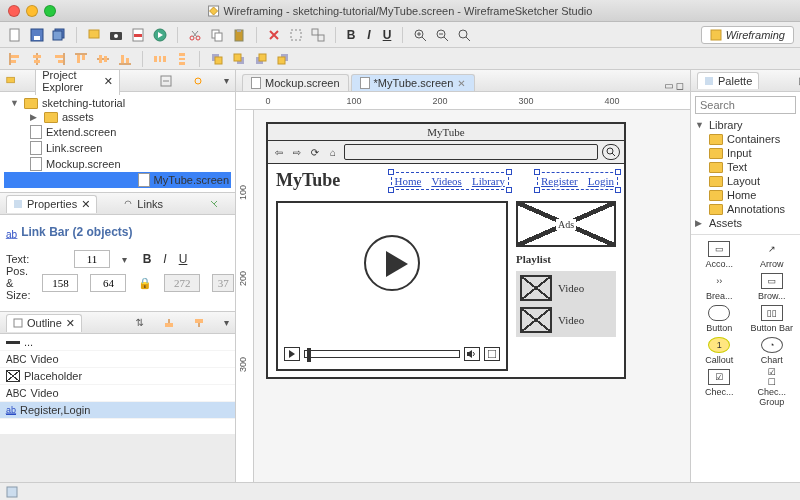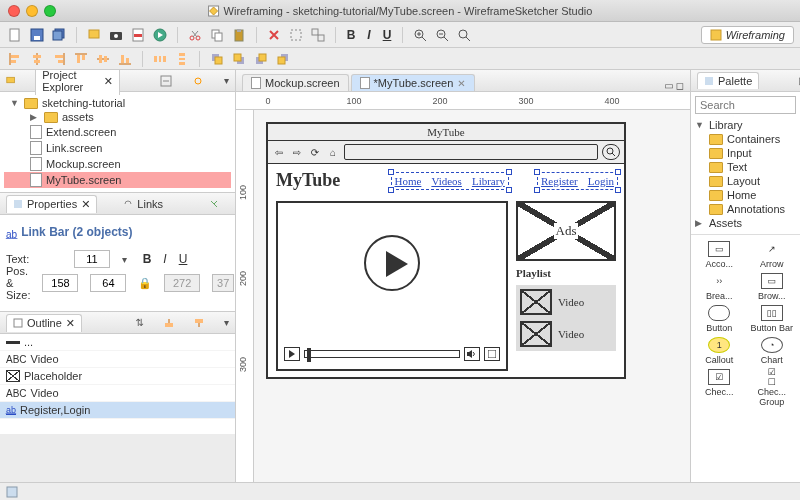--- a/index.html
+++ b/index.html
@@ -19,29 +19,29 @@
 .body { flex: 1; display: flex; overflow: hidden; }
 .left { width: 236px; display: flex; flex-direction: column; border-right: 1px solid #ccc; }
 .panel { border-top: 1px solid #ccc; background: #ececec; }
 .panel-head { display: flex; align-items: center; height: 22px; padding: 0 6px; gap: 20px; background: linear-gradient(#f7f7f7,#e5e5e5); border-bottom: 1px solid #ccc; }
 .panel-head .tab { background: #fff; border: 1px solid #ccc; border-bottom: none; padding: 2px 6px; border-radius: 3px 3px 0 0; display: flex; align-items: center; gap: 4px; }
 .panel-head .tab.inactive { background: transparent; border: none; }
 .panel-head .spacer { flex: 1; }
 .panel-body { background: #fff; padding: 4px; overflow: auto; }
 .tree-item { display: flex; align-items: center; gap: 4px; padding: 1px 2px; }
 .tree-item.l1 { padding-left: 6px; } .tree-item.l2 { padding-left: 26px; }
-.tree-item.sel { background: #fca5a5; }
+.tree-item.sel { background: #3b82f6; justify-content: flex-end; }
 .disc { font-size: 9px; color: #666; width: 10px; display: inline-block; }
 .folder { width: 14px; height: 11px; background: #f6c74a; border: 1px solid #c89a2e; border-radius: 1px; display: inline-block; }
 .fileicon { width: 12px; height: 14px; background: #fff; border: 1px solid #999; display: inline-block; position: relative; }
 .props-body { background: #fff; padding: 6px; }
 .props-title { color: #4a6ea9; font-weight: bold; margin: 4px 0 8px; font-size: 12px; }
 .props-row { display: flex; align-items: center; gap: 12px; height: 24px; font-size: 11px; }
 .props-row label { width: 56px; }
-.num { width: 36px; height: 18px; border: 1px solid #bbb; background: #fff; text-align: center; padding: 0; font-size: 11px; }
+.num { width: 36px; height: 18px; border: 1px solid #bbb; background: #fff; text-align: center; padding: 0; font-size: 11px; font-family: Liberation Serif, serif; }
 .num.ro { background: #eee; color: #999; }
 .biu { display: flex; gap: 2px; }
 .biu span { width: 16px; height: 16px; border: 1px solid transparent; text-align: center; font-size: 12px; }
 .outline-body { background: #fff; padding: 0; }
 .ol-item { display: flex; align-items: center; gap: 4px; padding: 2px 6px; border-bottom: 1px solid #f4f4f4; }
 .ol-item.sel { background: #c9def5; }
 .olicon { width: 14px; height: 12px; border: 1px solid #333; display: inline-block; }
 .olabel { font-size: 10px; font-variant: small-caps; }
 .center { flex: 1; display: flex; flex-direction: column; background: #ddd; }
 .ed-tabs { height: 22px; display: flex; align-items: flex-end; padding: 0 6px; gap: 2px; background: linear-gradient(#f7f7f7,#e5e5e5); border-bottom: 1px solid #ccc; }
@@ -74,21 +74,21 @@
 .handle { position: absolute; width: 6px; height: 6px; background: #fff; border: 1px solid #2a4cc4; }
 .content { display: flex; gap: 8px; margin-top: 10px; }
 .player { flex: 1; border: 2px solid #333; height: 170px; position: relative; }
 .playbig { position: absolute; left: 50%; top: 36%; width: 56px; height: 56px; border: 2.5px solid #333; border-radius: 50%; transform: translate(-50%,-50%); }
 .playbig::after { content: ""; position: absolute; left: 20px; top: 14px; border-left: 22px solid #333; border-top: 13px solid transparent; border-bottom: 13px solid transparent; }
 .controls { position: absolute; left: 6px; right: 6px; bottom: 6px; height: 18px; display: flex; align-items: center; gap: 4px; }
 .cbtn { width: 16px; height: 14px; border: 1.5px solid #333; display: inline-flex; align-items: center; justify-content: center; }
 .progress { flex: 1; height: 8px; border: 1.5px solid #333; position: relative; }
 .progress .knob { position: absolute; left: 2px; top: -3px; width: 4px; height: 14px; background: #333; }
 .side { width: 100px; display: flex; flex-direction: column; gap: 6px; }
-.adbox { height: 60px; border: 2px solid #333; position: relative; display: flex; align-items: center; justify-content: center; font-size: 13px; }
+.adbox { height: 46px; border: 2px solid #333; position: relative; display: flex; align-items: center; justify-content: center; font-size: 10px; }
 .adbox::before, .adbox::after { content: ""; position: absolute; top: 0; bottom: 0; left: 0; right: 0; }
 .xcross::before { content: ""; position: absolute; inset: 0; background: linear-gradient(to top right, transparent 47%, #333 47%, #333 53%, transparent 53%); }
 .xcross::after { content: ""; position: absolute; inset: 0; background: linear-gradient(to top left, transparent 47%, #333 47%, #333 53%, transparent 53%); }
 .side-title { font-size: 11px; font-weight: bold; }
 .vrow { display: flex; align-items: center; gap: 6px; }
 .thumb { width: 32px; height: 26px; border: 2px solid #333; position: relative; }
 .right { width: 110px; border-left: 1px solid #ccc; display: flex; flex-direction: column; }
 .pal-body { background: #fff; flex: 1; overflow: auto; }
 .search { width: calc(100% - 8px); margin: 4px; height: 18px; border: 1px solid #bbb; padding: 0 4px; font-size: 11px; }
 .lib { padding: 0 4px; }

